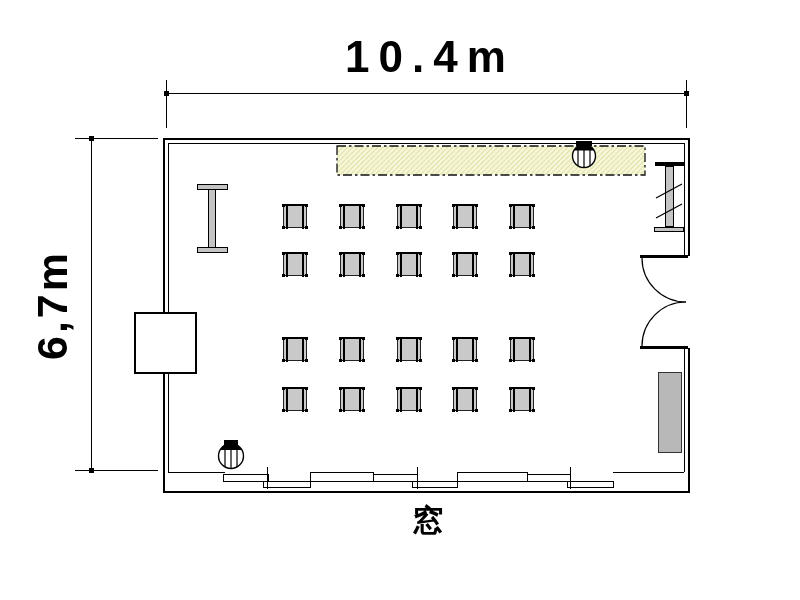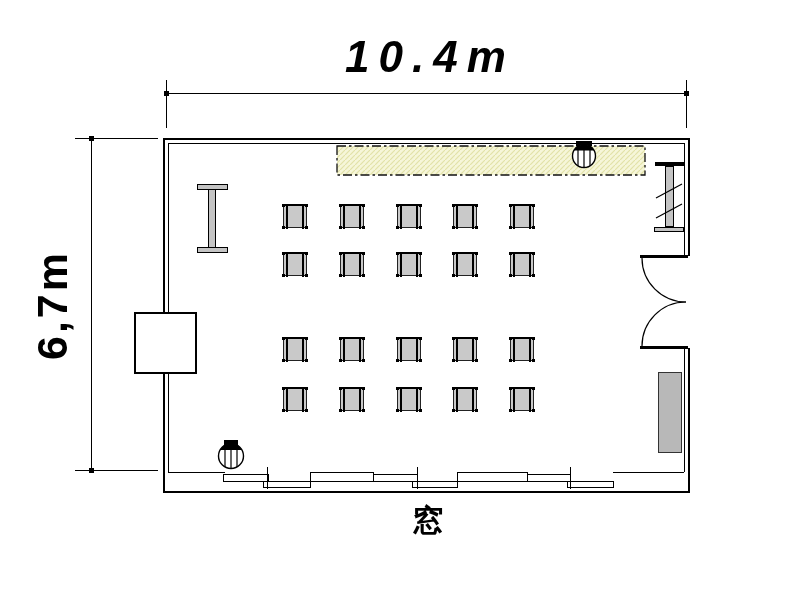--- a/index.html
+++ b/index.html
@@ -1,21 +1,21 @@
 <!DOCTYPE html>
 <html lang="ja" style="--line: #000000; --desk-fill: #c9c9c9; --furniture-gray: #c4c4c4; --shelf-gray: #b8b8b8; --hatch-fill: #f6f6d9; --hatch-line: #e2e2a8;"><head>
 <meta charset="utf-8">
 <style>
   html,body{margin:0;padding:0;background:#fff;}
   .canvas{position:relative;width:800px;height:600px;background:#fff;overflow:hidden;
           font-family:"Liberation Sans","DejaVu Sans",sans-serif;}
   .ln{position:absolute;background:#000;}
   .dot{position:absolute;width:5px;height:5px;background:#000;}
   .dim-label{position:absolute;font-weight:bold;color:#000;text-align:center;}
-  .dim-w{left:330px;top:32px;width:200px;font-size:44px;letter-spacing:9px;font-style:italic;}
+  .dim-w{left:330px;top:32px;width:200px;font-size:44px;letter-spacing:9px;}
   .dim-h{left:-33px;top:283px;width:170px;height:44px;line-height:44px;font-size:43px;
          letter-spacing:3px;transform:rotate(-90deg);}
   .win-label{position:absolute;left:397px;top:500px;width:62px;text-align:center;
              font-size:31px;font-weight:bold;color:#000;}
   .pane{position:absolute;background:#fff;border:1px solid #000;box-sizing:border-box;}
   .box{position:absolute;background:#fff;border:2px solid #000;box-sizing:border-box;}
   .graybar{position:absolute;background:var(--furniture-gray,#c4c4c4);border:1px solid #000;box-sizing:border-box;}
   .blackbar{position:absolute;background:#000;}
   .shelf{position:absolute;background:var(--shelf-gray,#b8b8b8);border:1px solid #333;box-sizing:border-box;}
   .desk{position:absolute;width:24px;height:24px;background:var(--desk-fill,#c9c9c9);

